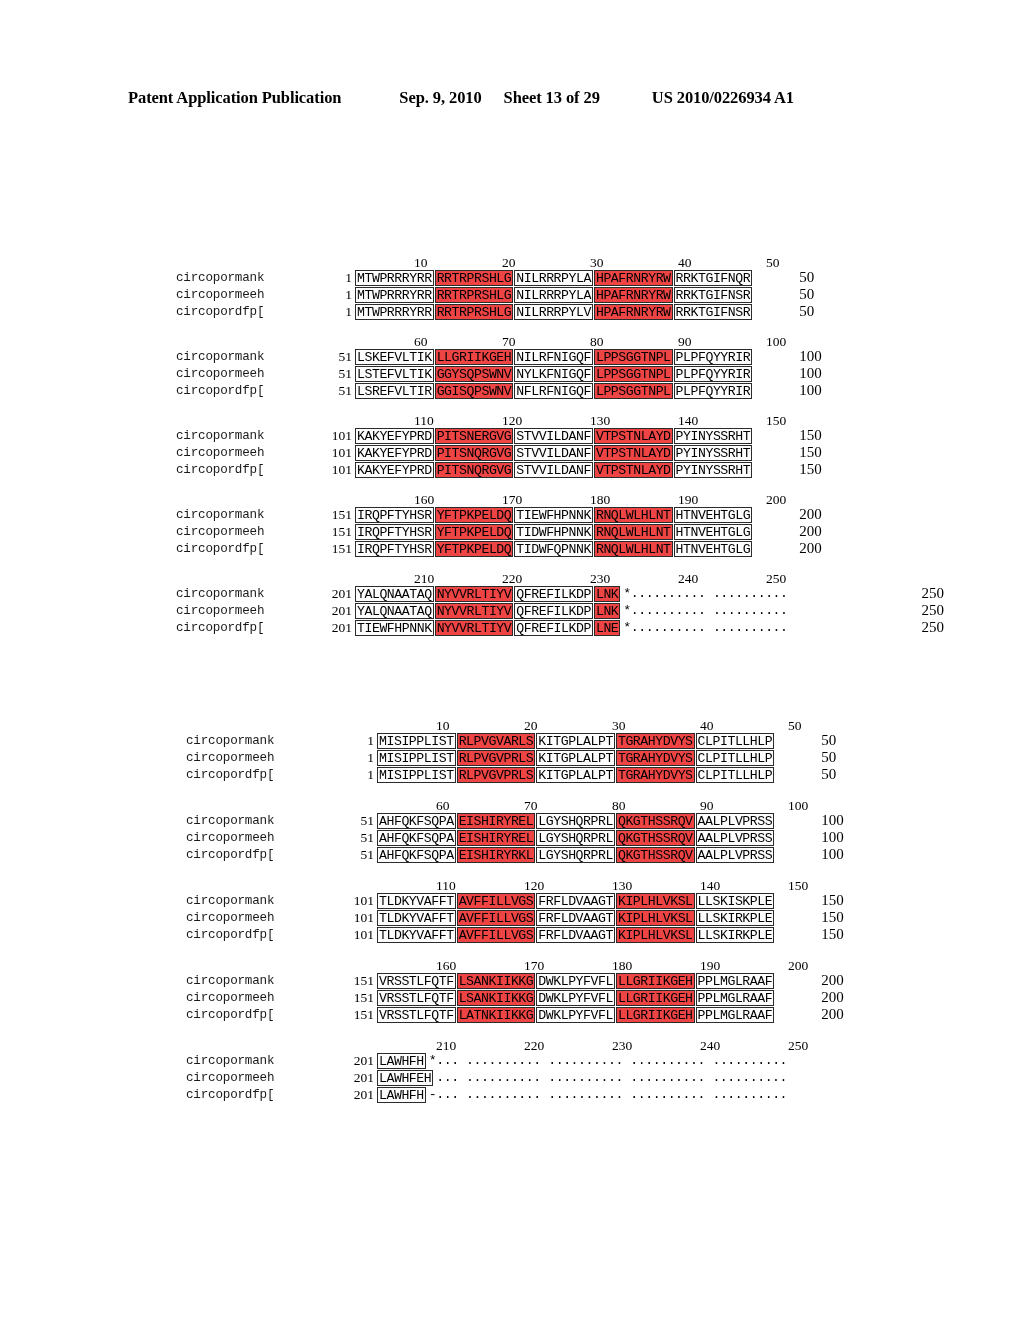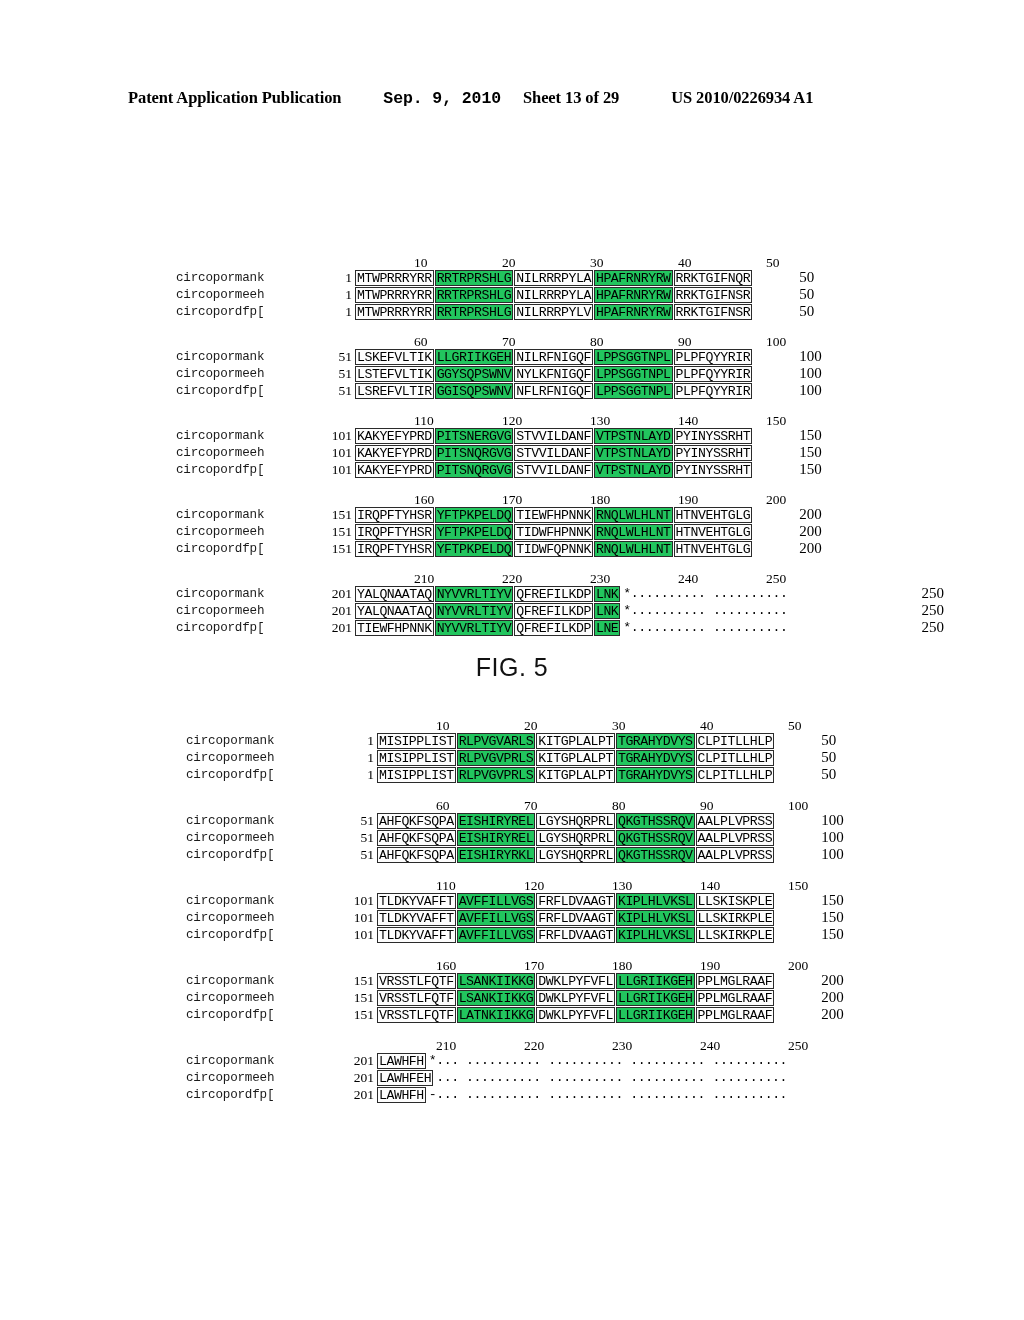--- a/index.html
+++ b/index.html
@@ -23,21 +23,21 @@
     width: 768px;
     display: flex;
     align-items: baseline;
     font-family: "Liberation Serif", serif;
     font-weight: bold;
     font-size: 16.5px;
     color: #000;
     letter-spacing: -0.1px;
   }
   .pub-header .h-title { white-space: nowrap; }
-  .pub-header .h-date  { white-space: nowrap; margin-left: 42px; font-family: Liberation Mono, monospace; }
+  .pub-header .h-date  { white-space: nowrap; margin-left: 58px; }
   .pub-header .h-sheet { white-space: nowrap; margin-left: 22px; }
   .pub-header .h-num   { white-space: nowrap; margin-left: 52px; }
 
   
   .figure {
     position: absolute;
     left: 0;
     width: 1024px;
   }
   #figure-5 { top: 255px; }
@@ -115,21 +115,21 @@
     color: #000;
     border: 1px solid #2b2b2b;
     padding: 0 1px;
     margin-right: 1px;
     background: #fdfdfd;
     white-space: pre;
     box-sizing: border-box;
     height: 16px;
     display: inline-block;
   }
-  .seg.shade { background: #22c55e; }
+  .seg.shade { background: #ef4444; }
   .tail {
     font-family: "Liberation Mono", monospace;
     font-size: 13.2px;
     letter-spacing: -0.45px;
     color: #000;
     white-space: pre;
     padding-left: 2px;
   }
   .seq-end {
     font-family: "Liberation Serif", serif;
@@ -375,21 +375,20 @@
             <span class="seg">TIEWFHPNNK</span>
             <span class="seg shade">NYVVRLTIYV</span>
             <span class="seg">QFREFILKDP</span>
             <span class="seg shade">LNE</span>
             <span class="tail">*.......... ..........</span>
           </span>
           <span class="seq-end" style="margin-left: 134px;">250</span>
         </div>
       </div>
     </div>
-    <div class="fig-caption">FIG. 5</div>
   </div>
 
 <div class="figure" id="figure-6">
     <div style="padding-left: 186px;">
       <div class="aln-block">
         <div class="ruler">
           <span class="tick" style="left: 250px;">10</span>
           <span class="tick" style="left: 338px;">20</span>
           <span class="tick" style="left: 426px;">30</span>
           <span class="tick" style="left: 514px;">40</span>

